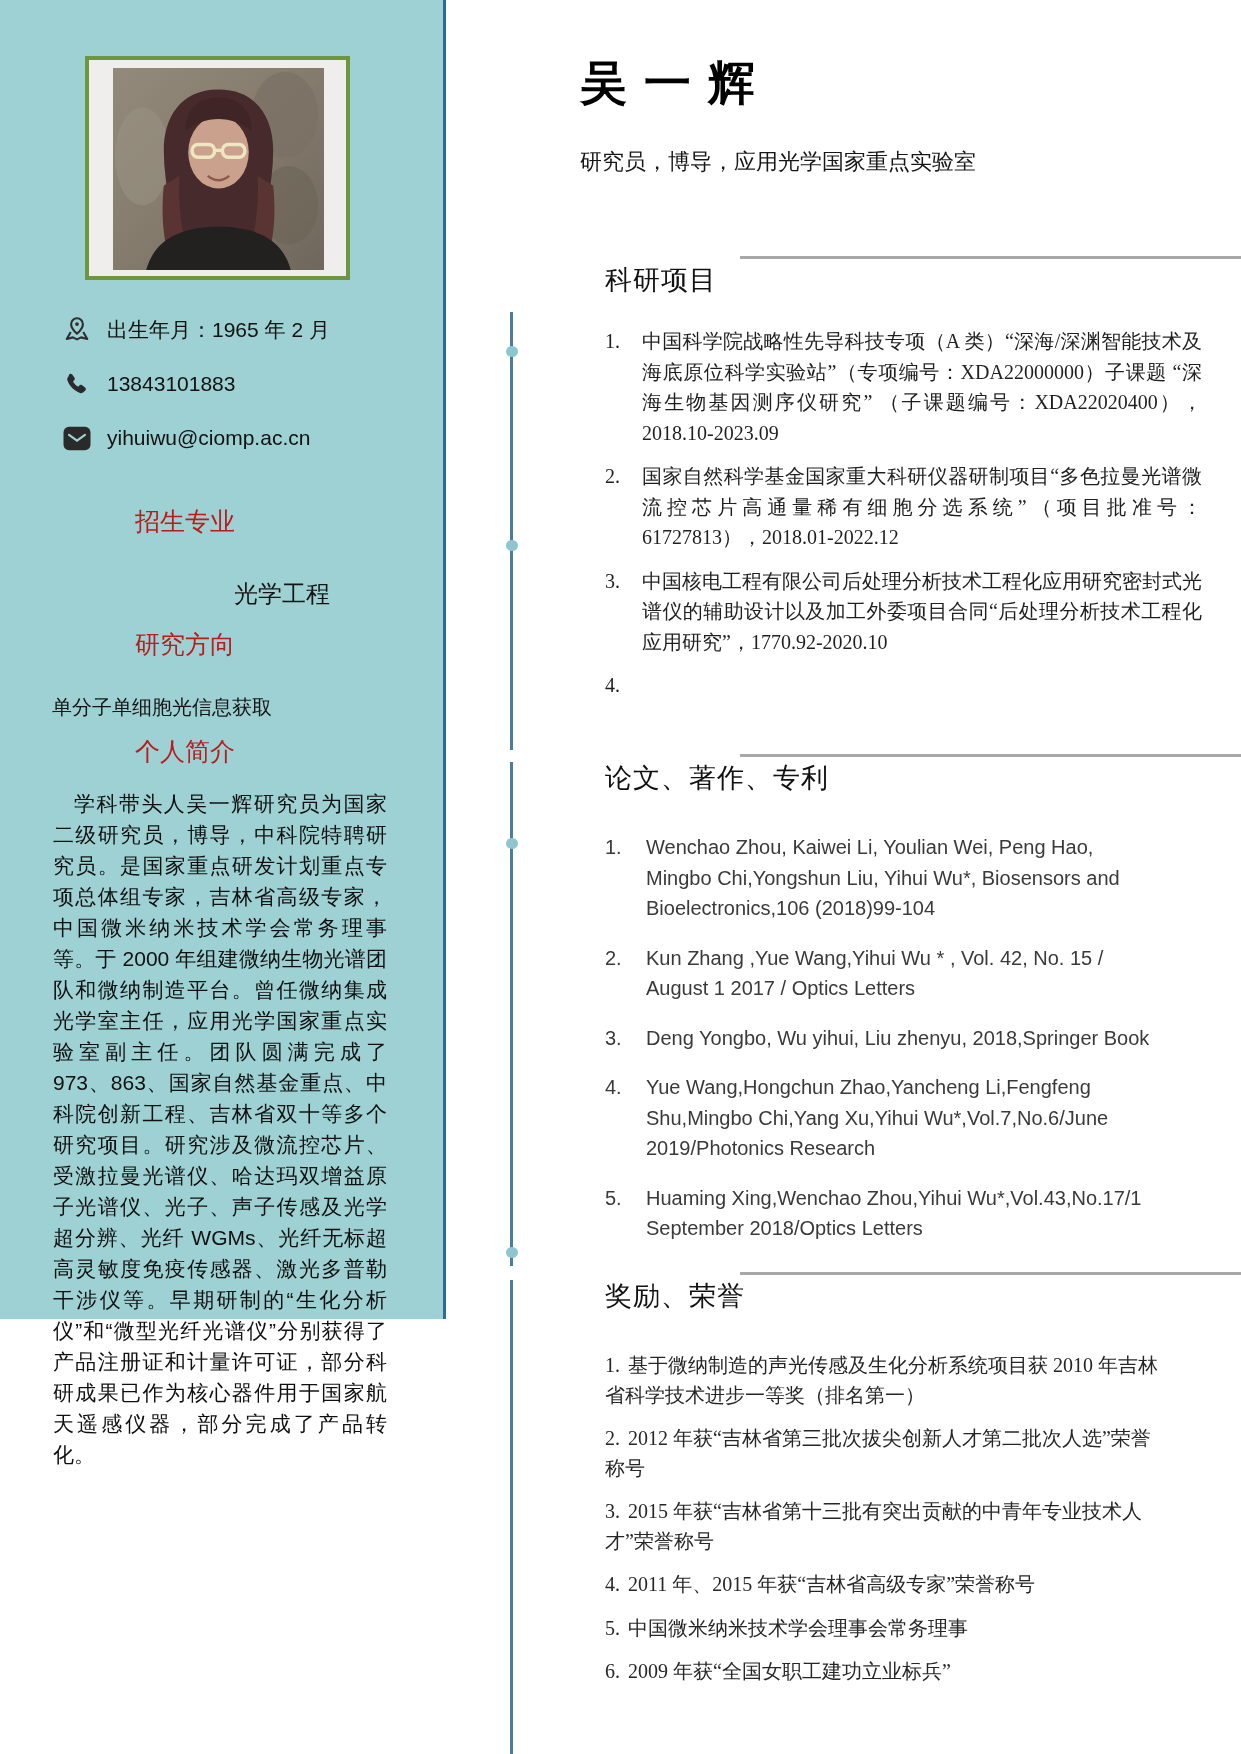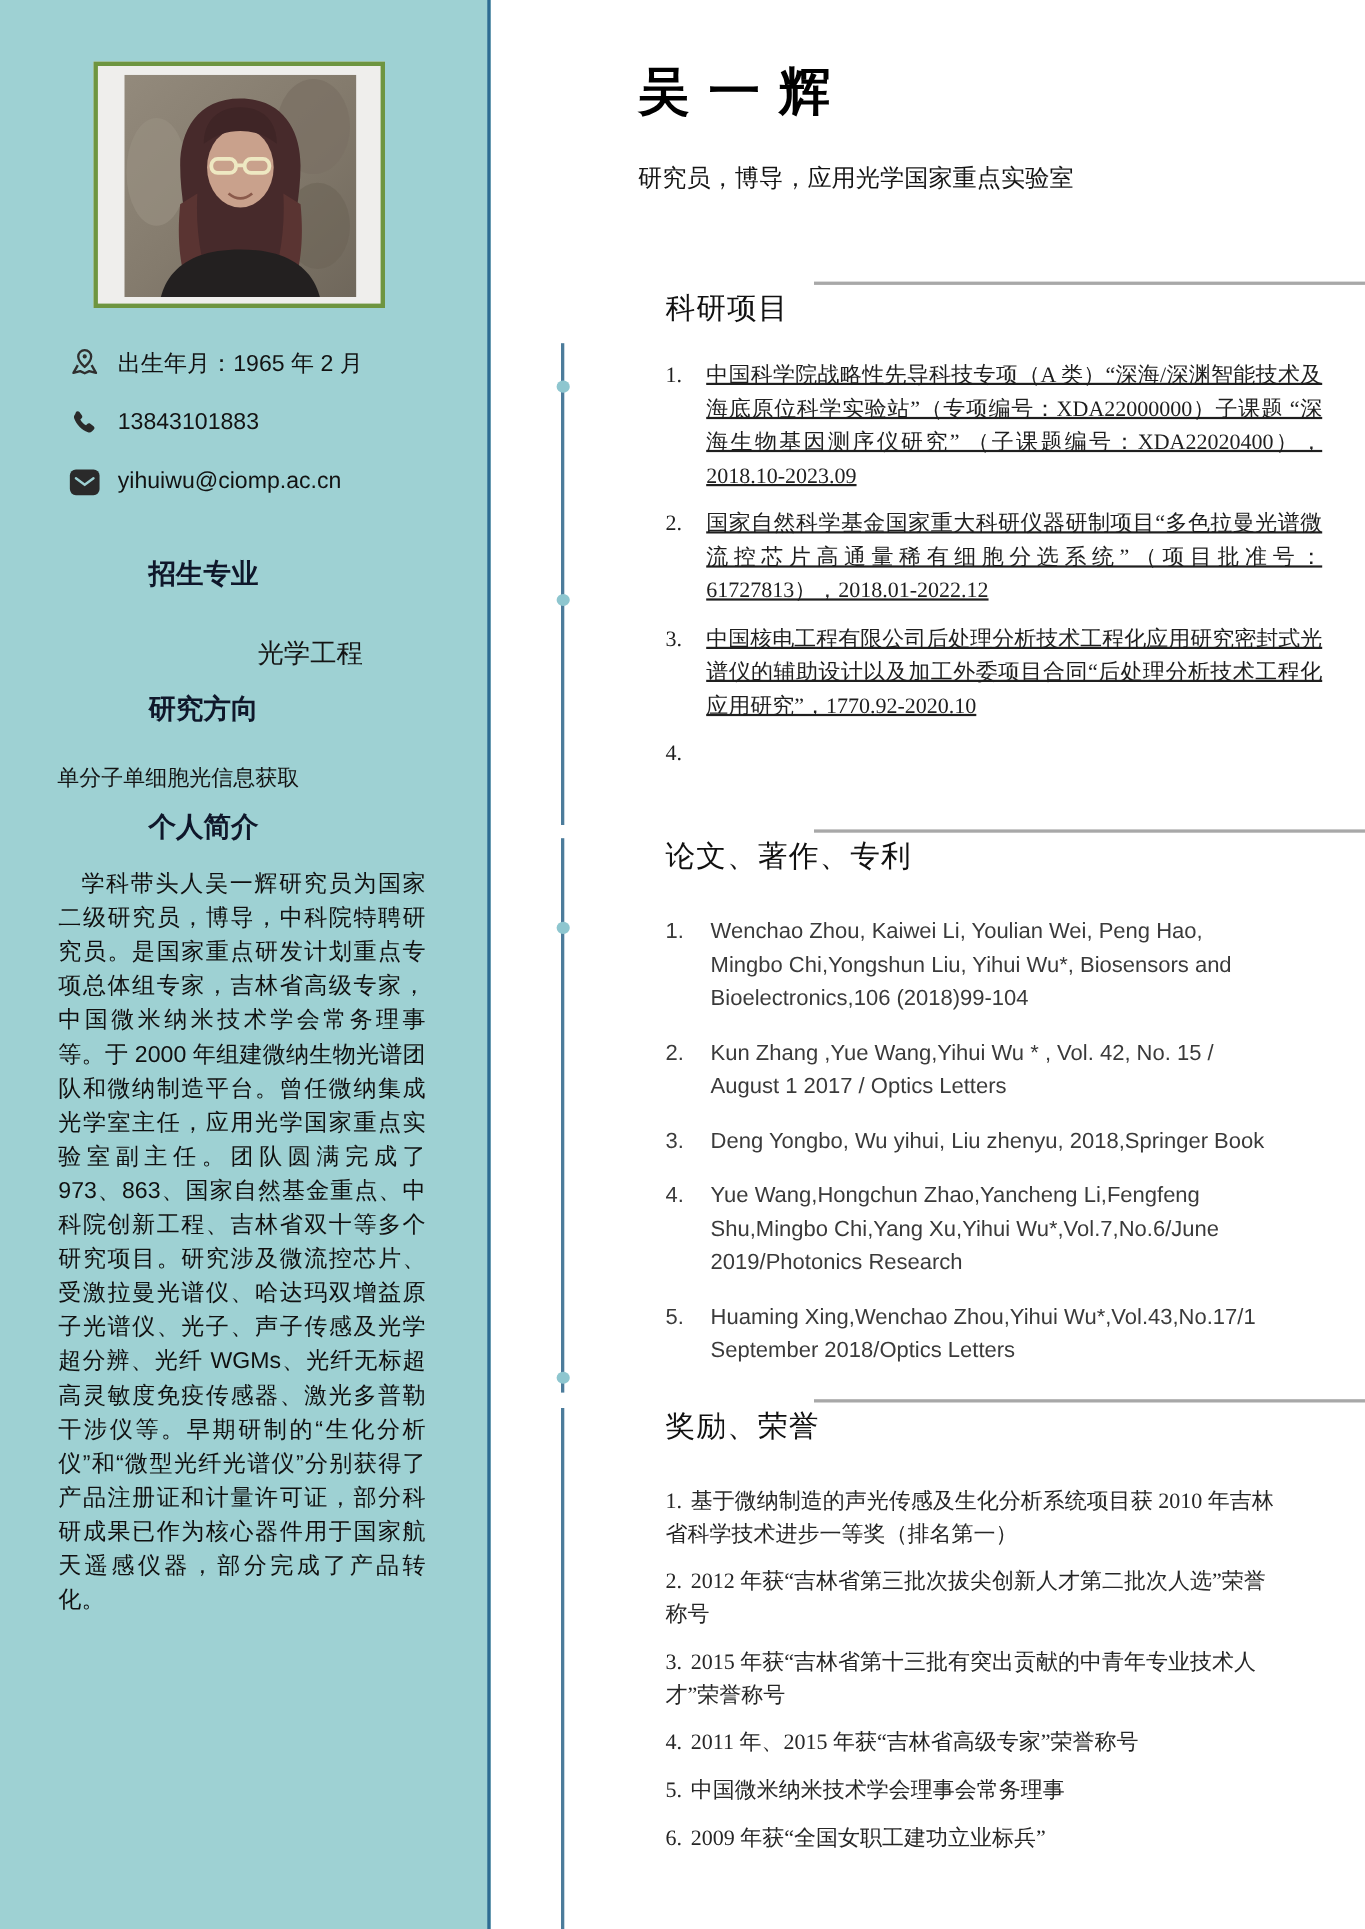--- a/index.html
+++ b/index.html
@@ -2,41 +2,41 @@
 <html style="--sidebar-bg: #9ed1d3; --sidebar-border: #2d6c92; --timeline-line: #4c7c9b; --timeline-dot: #8ec6cf; --section-rule: #a8a8a8; --photo-frame: #6e9540;"><head>
 <meta charset="utf-8">
 <style>
   html,body{margin:0;padding:0;background:#ffffff;}
   .page{
     position:relative;width:1241px;height:1754px;overflow:hidden;
     background:#ffffff;font-family:"Liberation Sans",sans-serif;color:#1a1a1a;
   }
   
   .sidebar{
-    position:absolute;left:0;top:0;width:446px;height:1754px;
+    position:absolute;left:0;top:0;width:446px;height:1319px;
     background:var(--sidebar-bg,#9ed1d3);
     border-right:3px solid var(--sidebar-border,#2d6c92);
     box-sizing:border-box;
   }
   .photo-frame{
     position:absolute;left:85px;top:56px;width:265px;height:224px;
     background:#efeeec;border:4px solid var(--photo-frame,#6e9540);
     box-sizing:border-box;padding:8px 22px 6px 24px;
   }
   .photo-frame svg{display:block;width:100%;height:100%;}
   .contact{
     position:absolute;left:62px;top:303px;width:360px;
     list-style:none;margin:0;padding:0;
   }
   .contact li{display:flex;align-items:center;height:54px;}
   .cicon{width:34px;flex:none;display:flex;align-items:center;}
   .ctext{font-size:21px;color:#121212;margin-left:11px;white-space:nowrap;}
   .sb-h{
     position:absolute;left:40px;width:290px;text-align:center;
-    font-size:25px;color:#0f172a;font-weight:700;margin:0;
+    font-size:25px;color:#b91c1c;font-weight:400;margin:0;
   }
   .sb-sub{
     position:absolute;left:40px;width:290px;text-align:right;
     font-size:24px;color:#141414;margin:0;
   }
   .sb-sub2{
     position:absolute;left:52px;width:300px;text-align:left;
     font-size:20px;color:#141414;margin:0;white-space:nowrap;
   }
   .profile{
@@ -65,21 +65,21 @@
     letter-spacing:1px;
   }
   ol.items{list-style:none;margin:0;padding:0;}
   .sec-1 ol.items{margin-top:28px;}
   .sec-2 ol.items{margin-top:36px;}
   .sec-3 ol.items{margin-top:37px;}
   
   .plist li{display:flex;margin-bottom:13px;font-family:"Liberation Serif","DejaVu Serif",serif;
     font-size:20px;line-height:30.5px;color:#1f1f1f;}
   .plist .num{width:37px;flex:none;}
-  .plist .txt{width:560px;text-align:justify;text-decoration:underline;}
+  .plist .txt{width:560px;text-align:justify;}
   
   .publist li{display:flex;margin-bottom:19px;font-family:"Liberation Sans",sans-serif;
     font-size:20px;line-height:30.5px;color:#3a3a3a;}
   .publist .num{width:41px;flex:none;}
   .publist .txt{width:505px;}
   
   .awlist li{display:block;margin-bottom:14px;font-family:"Liberation Serif","DejaVu Serif",serif;
     font-size:20px;line-height:29.5px;color:#262626;width:560px;}
   .awlist .num{margin-right:8px;}
 </style>

